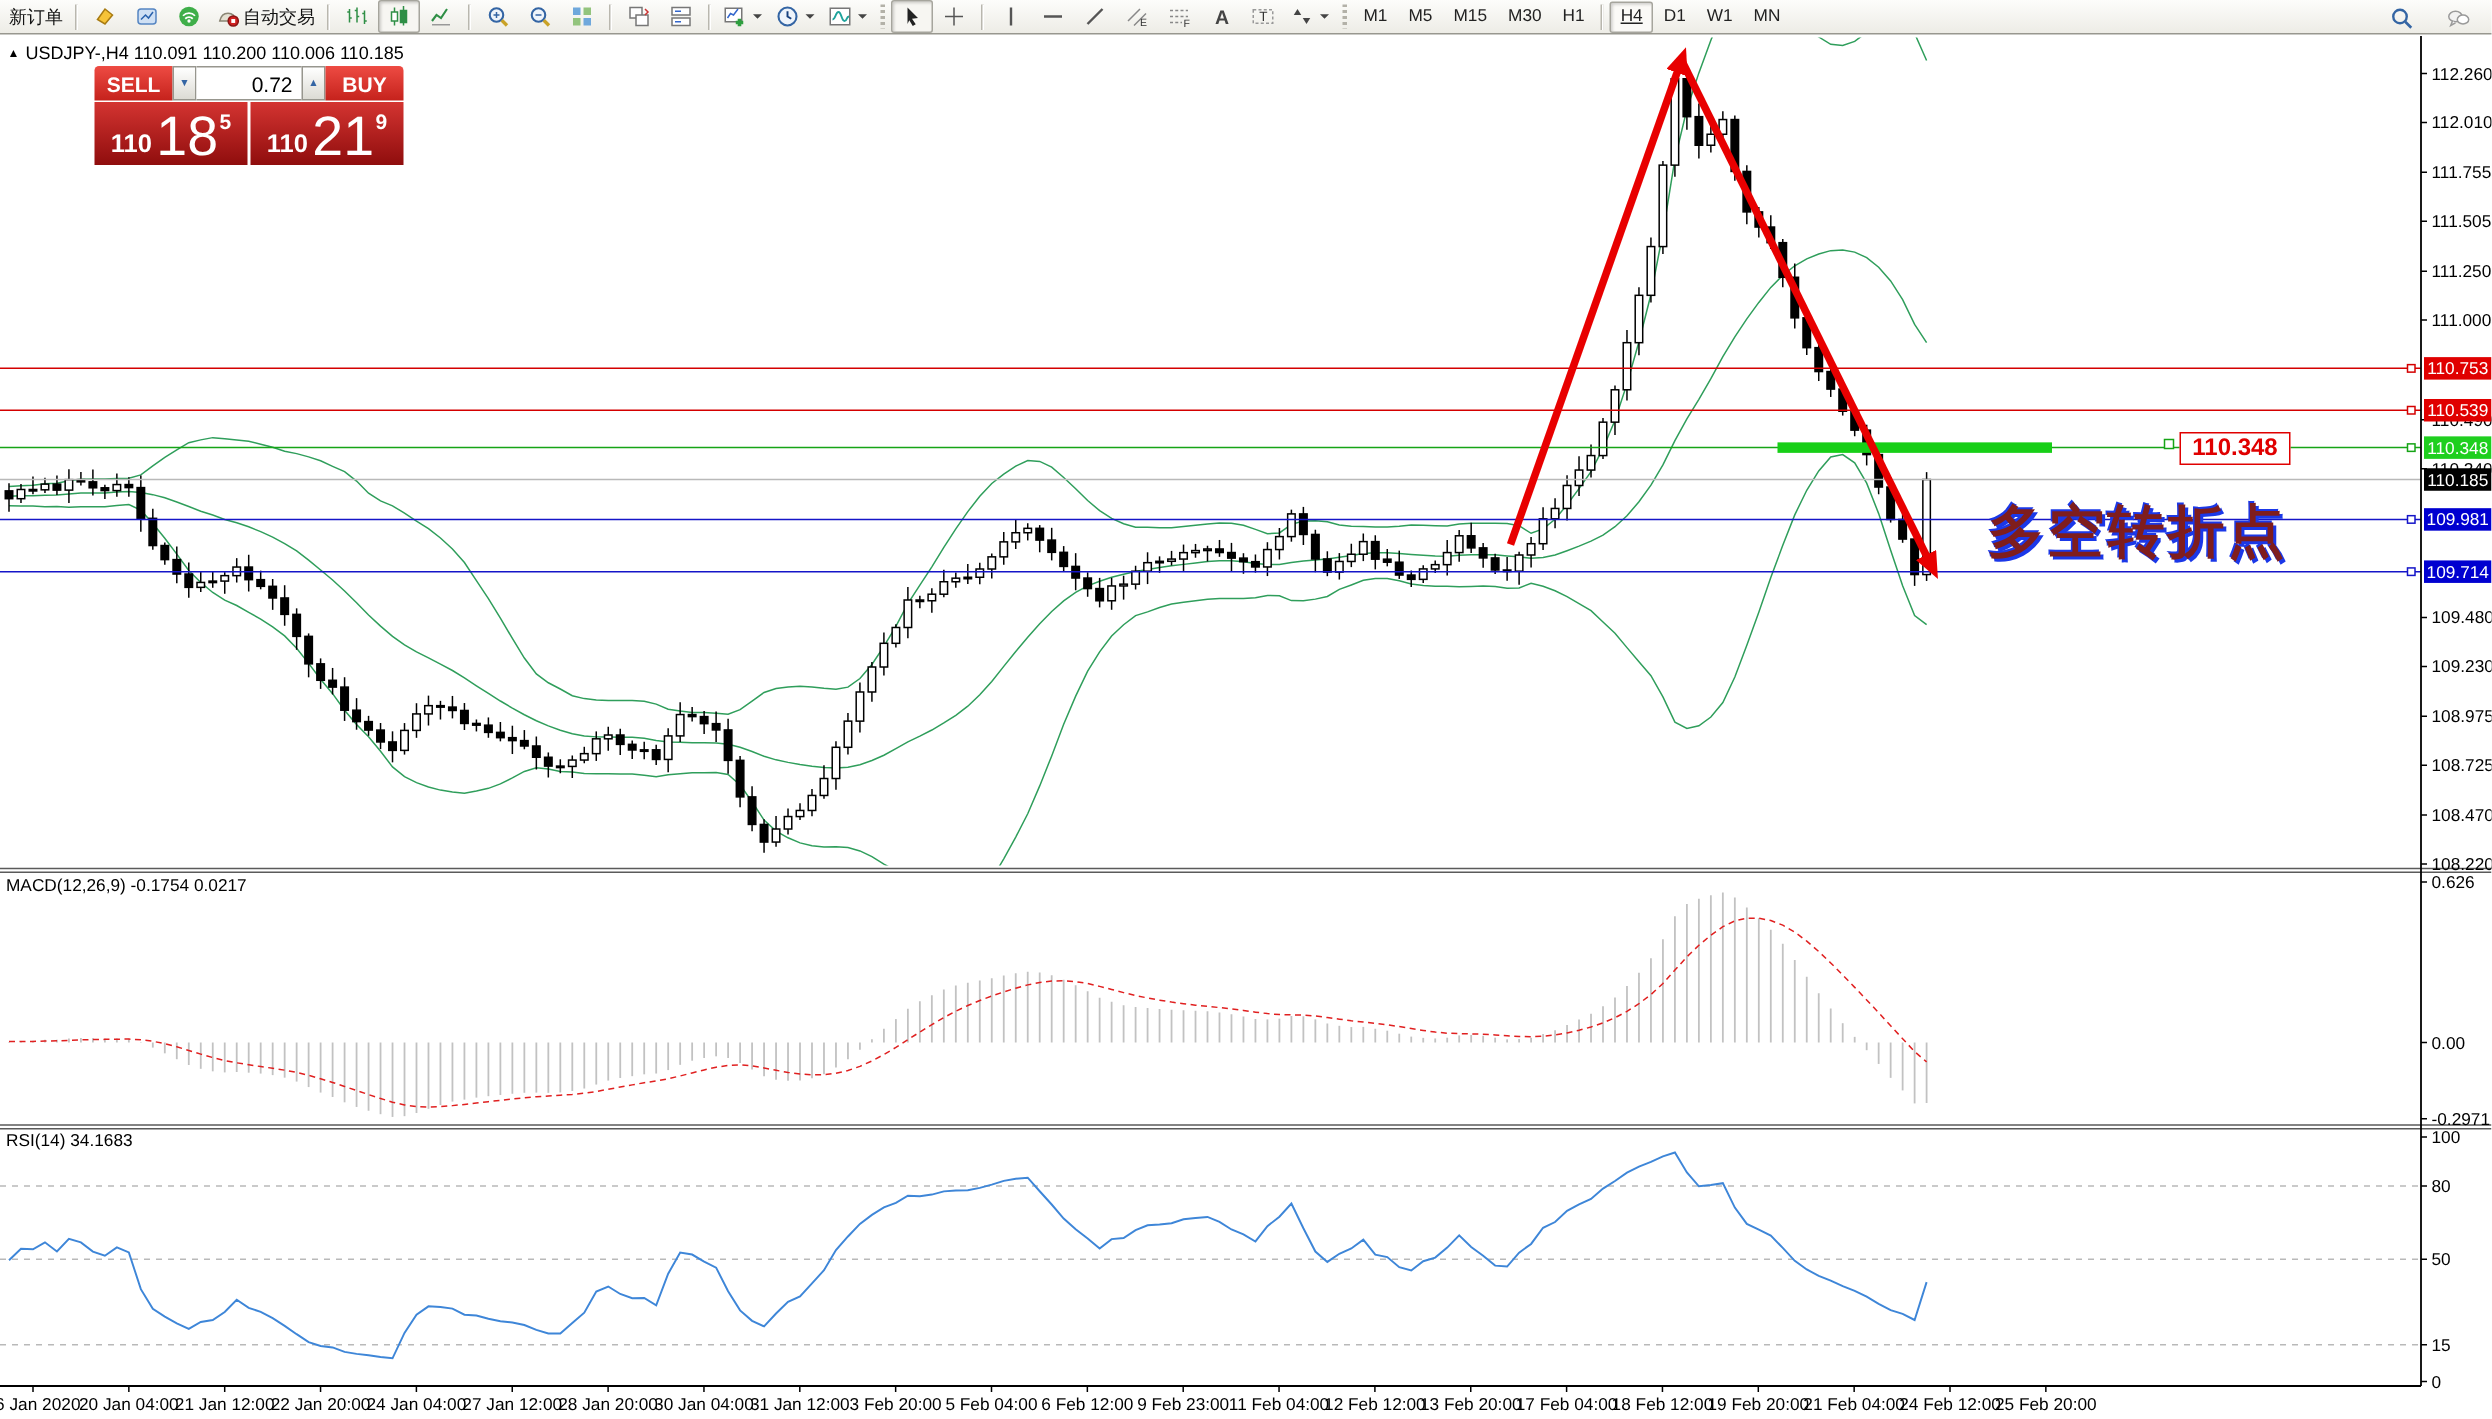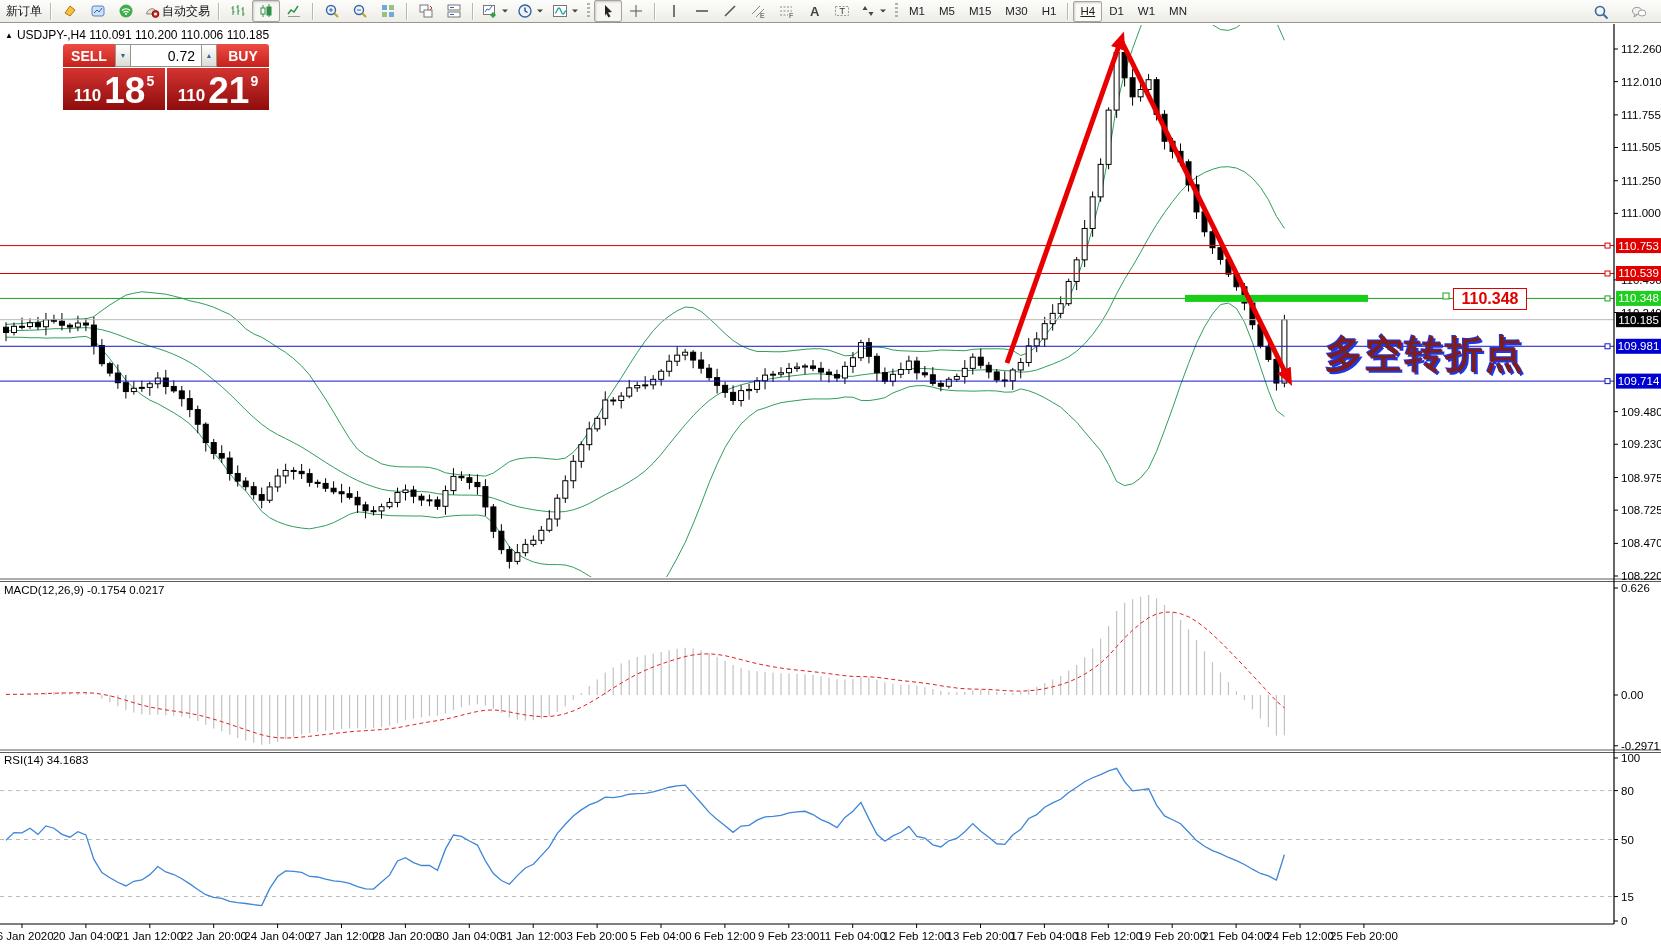--- a/index.html
+++ b/index.html
@@ -34,21 +34,21 @@
   .sellbtn{border-radius:3px 0 0 0;}
   .buybtn{border-radius:0 3px 0 0;}
   .spin{width:16px;background:linear-gradient(#fff,#dcdbd4);border:1px solid #97968e;
     color:#3465a4;font-size:7px;display:flex;align-items:center;justify-content:center;box-sizing:border-box;}
   .vol{flex:1;background:#fff;border-top:1px solid #97968e;border-bottom:1px solid #97968e;
     font-size:14px;color:#000;display:flex;align-items:center;justify-content:flex-end;padding-right:6px;}
   .owr2{display:flex;height:42px;margin-top:1px;gap:2px;}
   .pcell{flex:1;background:linear-gradient(#d43431,#8f0d0d);color:#fff;
     display:flex;align-items:flex-end;justify-content:center;padding-bottom:4px;}
   .psm{font-size:17px;font-weight:bold;margin-right:3px;line-height:1.1;}
-  .pbig{font-size:37px;font-weight:bold;line-height:0.82;}
+  .pbig{font-size:37px;font-weight:normal;line-height:0.82;}
   .psup{font-size:14px;font-weight:bold;position:relative;top:-17px;margin-left:1px;}
 
   
   .cnnote{position:absolute;left:1325px;top:329px;z-index:4;font-size:38px;font-weight:bold;
     letter-spacing:2px;color:#7f1d1d;text-shadow:2px 2px 0 #1b38e8,-1px -1px 0 #1b38e8;}
   .ptag{position:absolute;left:1453px;top:288px;width:72px;height:20px;z-index:4;background:#fff;
     border:1px solid #e00000;color:#e00000;font-size:16px;font-weight:bold;
     display:flex;align-items:center;justify-content:center;}
 
   svg text{font-family:"Liberation Sans","DejaVu Sans",sans-serif;}

